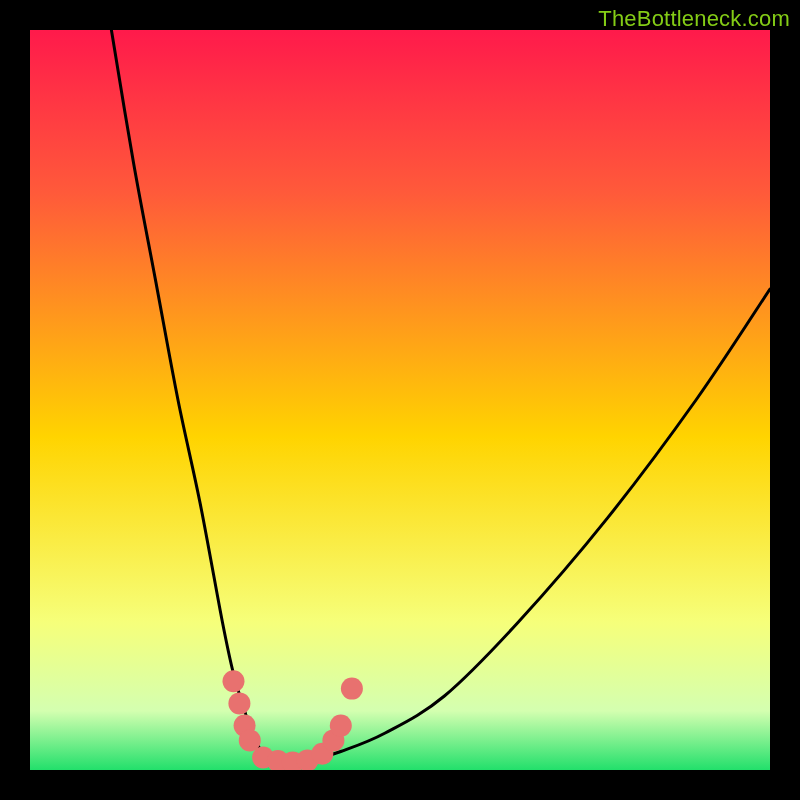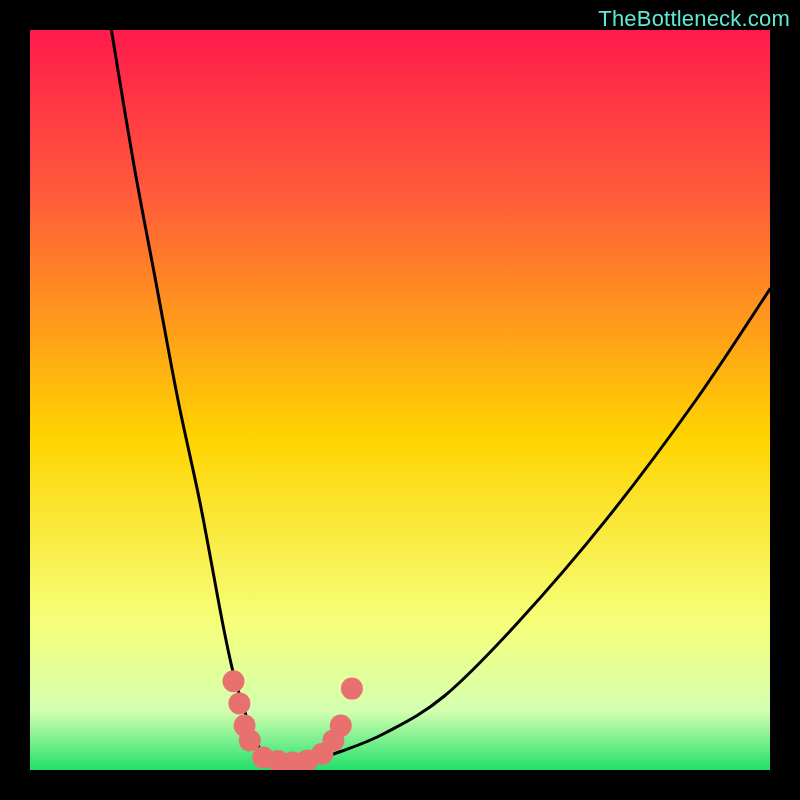--- a/index.html
+++ b/index.html
@@ -22,21 +22,21 @@
     left: 30px;
     top: 30px;
     width: 740px;
     height: 740px;
     overflow: visible;
   }
   .watermark {
     position: absolute;
     top: 6px;
     right: 10px;
-    color: #5eead4;
+    color: #84cc16;
     font-size: 22px;
     font-weight: 500;
     letter-spacing: 0.2px;
   }
 </style>
 </head>
 <body>
 
 <div class="frame">
   <div class="watermark">TheBottleneck.com</div>

